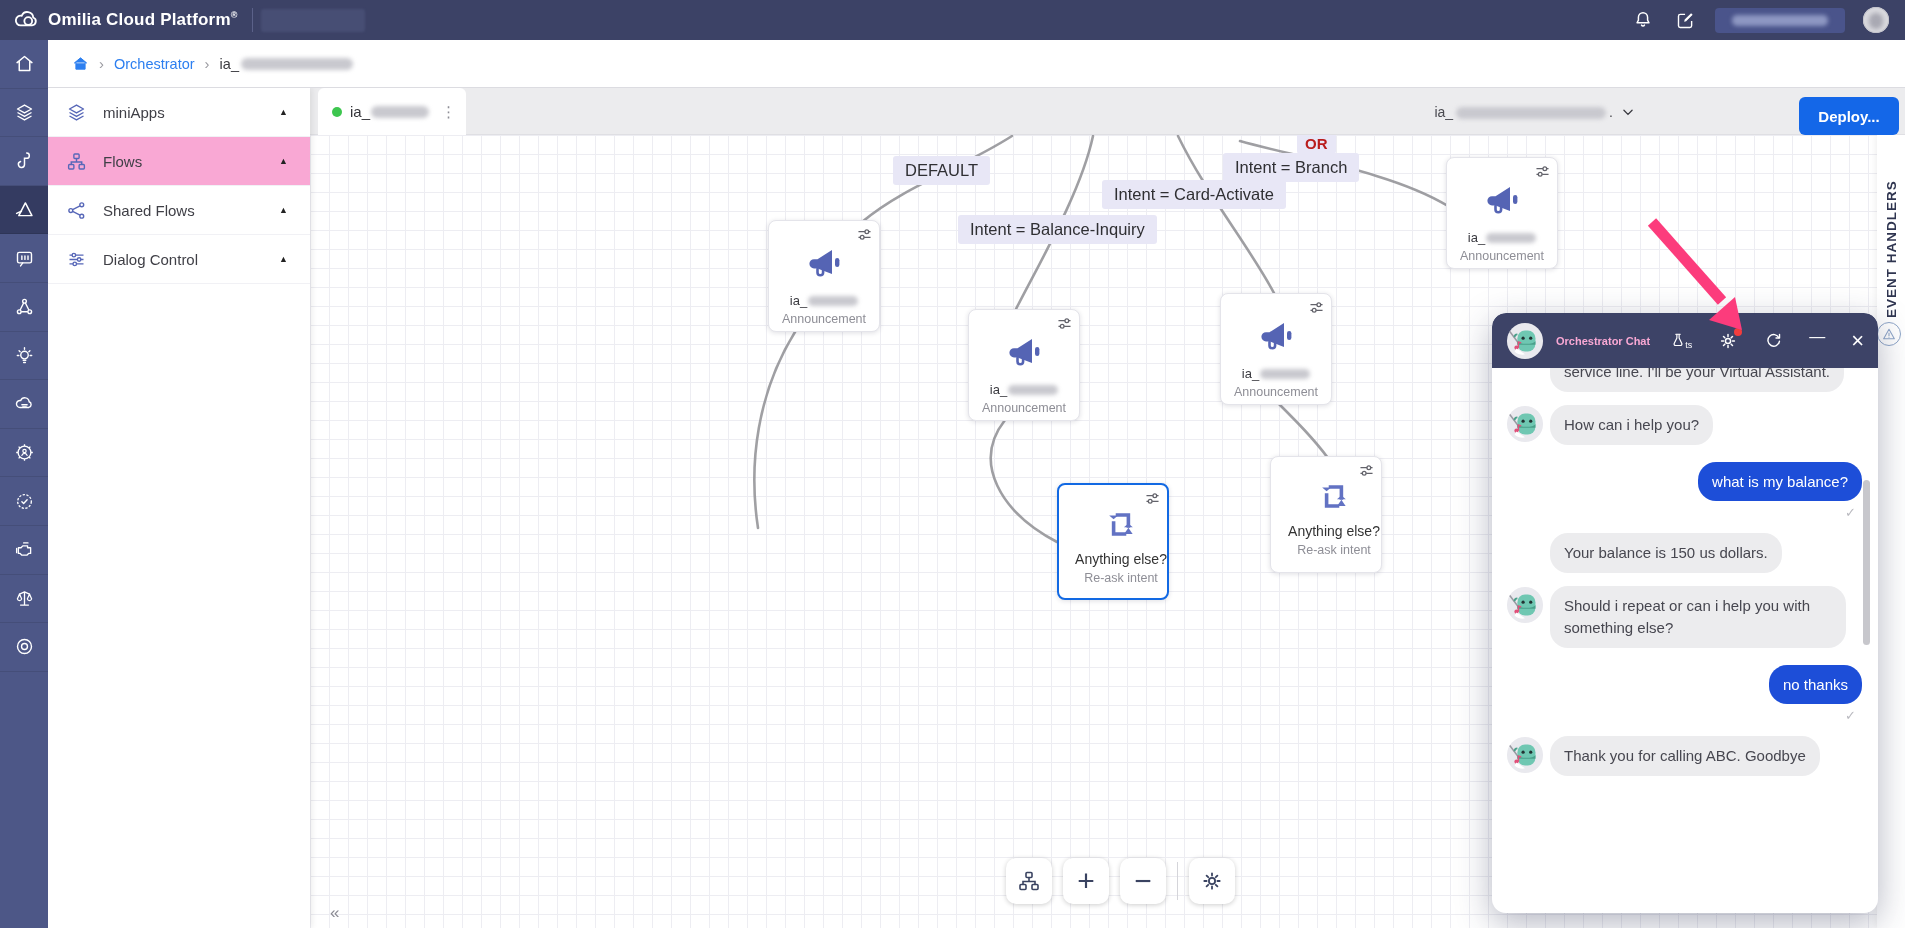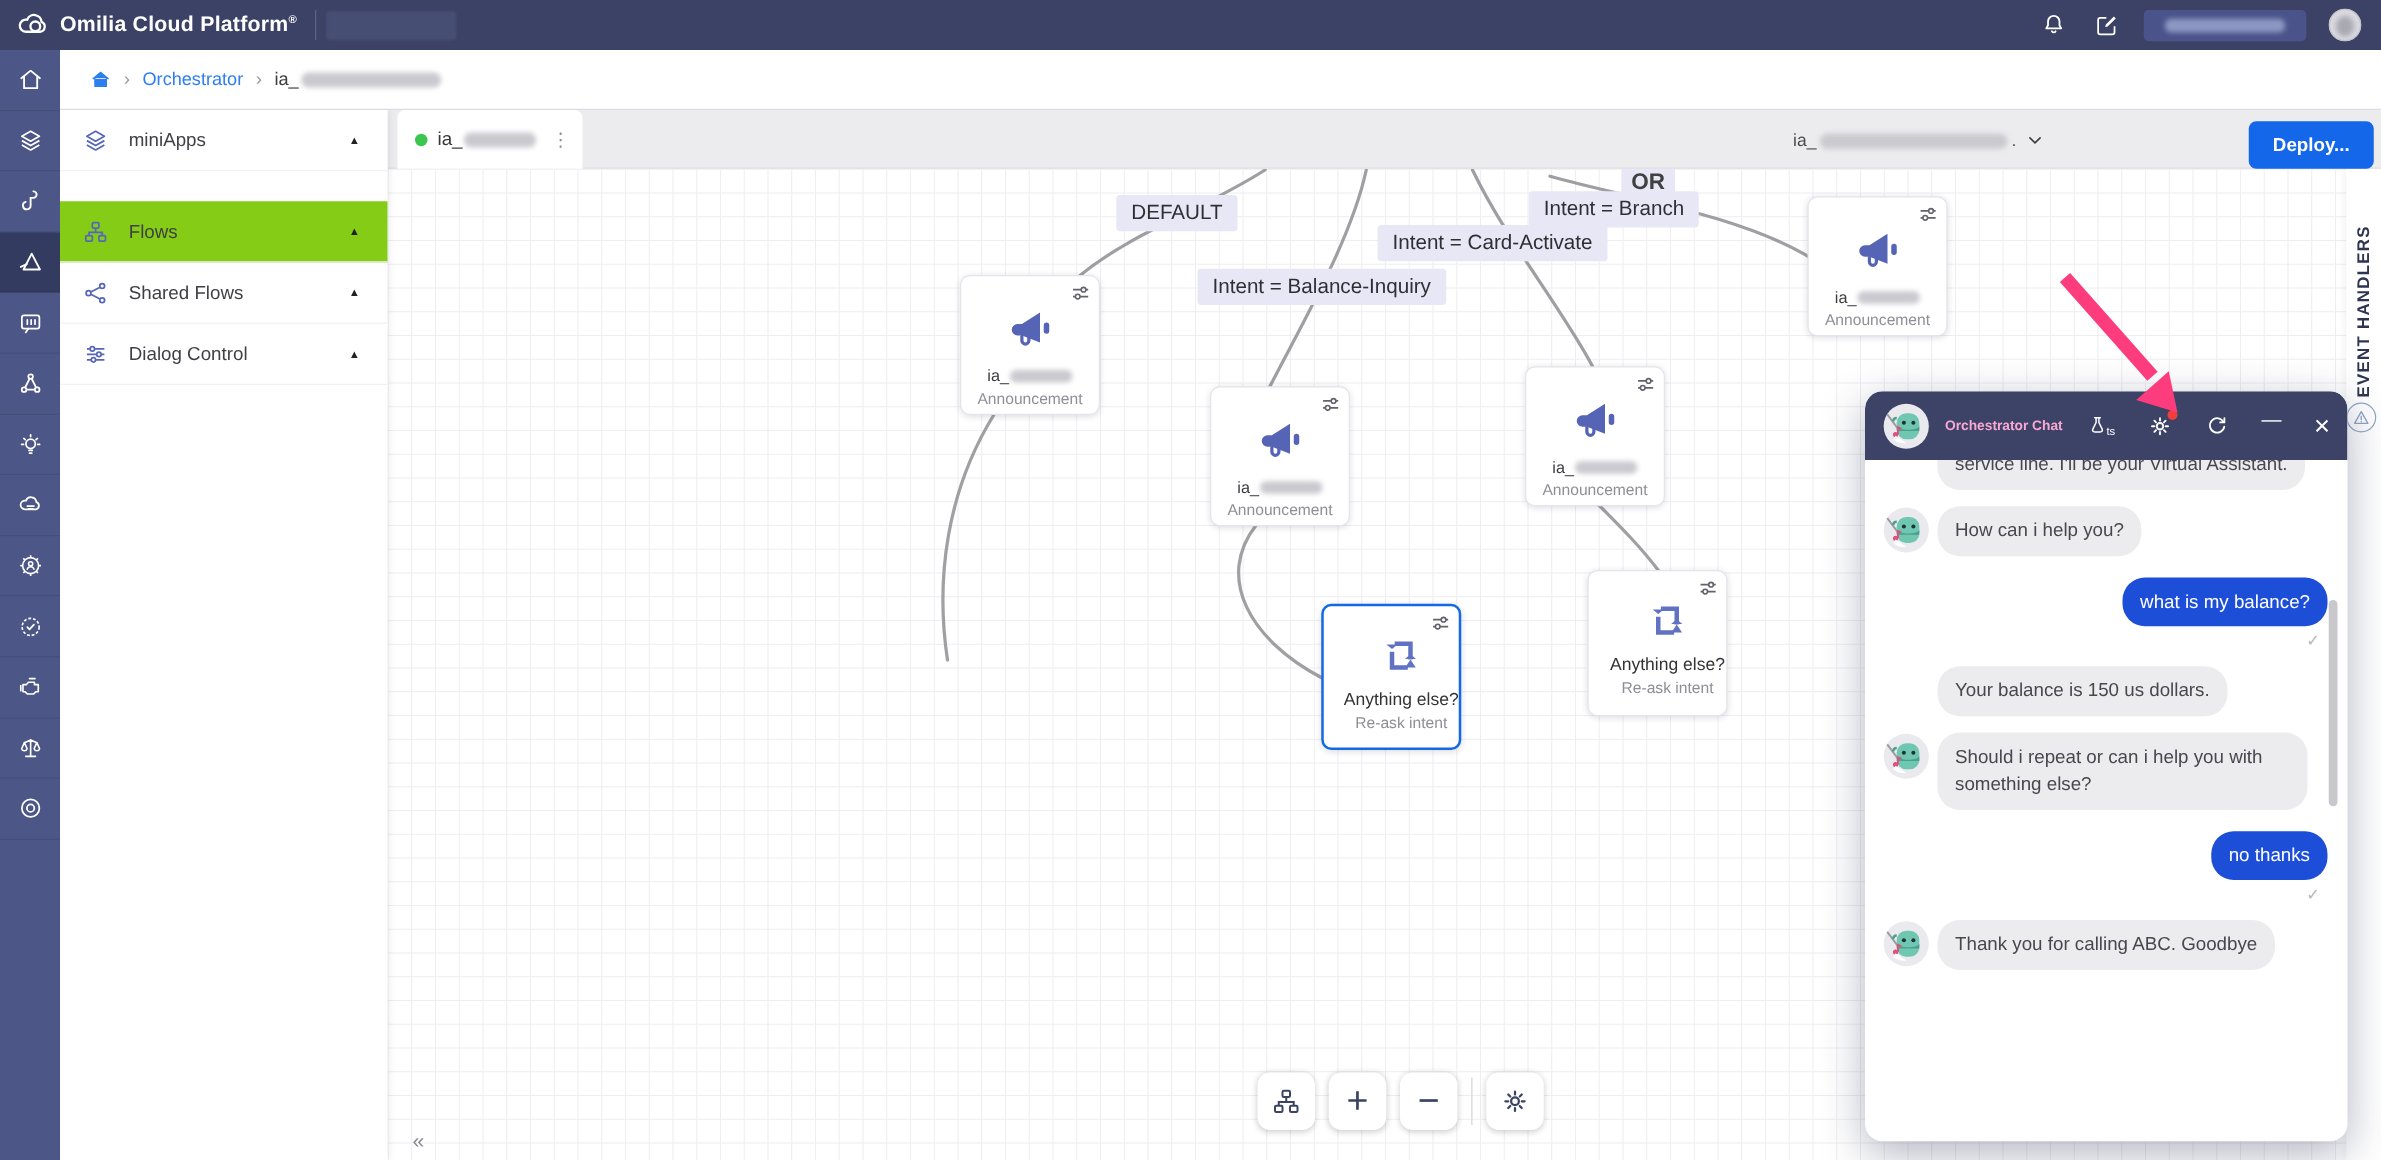--- a/index.html
+++ b/index.html
@@ -33,21 +33,21 @@
 
   
   .rail { position:absolute; left:0; top:40px; width:48px; height:888px; background:#4d5787; z-index:35; }
   .rail-item { width:48px; height:48.6px; display:flex; align-items:center; justify-content:center; border-bottom:1px solid rgba(0,0,0,.10); cursor:pointer; }
   .rail-item.active { background:#343b61; }
   .rail-expand { position:absolute; left:0; bottom:4px; width:48px; text-align:center; color:#aab3d9; font-size:17px; cursor:pointer; }
 
   
   .navpanel { position:absolute; left:48px; top:88px; width:262px; height:840px; background:#fff; box-shadow:2px 0 6px rgba(0,0,0,.08); z-index:25; }
   .nav-row { position:relative; height:49px; display:flex; align-items:center; gap:16px; padding-left:18px; border-bottom:1px solid #f1f1f5; cursor:pointer; }
-  .nav-row.active { background:#84cc16;margin-top:24px; }
+  .nav-row.active { background:#f9a8d4; }
   .nav-label { font-size:15px; color:#3f3f46; }
   .nav-caret { position:absolute; right:22px; font-size:9px; color:#222; }
   .nav-collapse { position:absolute; right:8px; bottom:4px; color:#8b8b93; font-size:17px; cursor:pointer; }
 
   
   .canvas { position:absolute; left:310px; top:135px; width:1595px; height:793px; background:#fff;
     background-image:linear-gradient(#ededf2 1px, transparent 1px), linear-gradient(90deg, #ededf2 1px, transparent 1px);
     background-size:19px 19px; }
   .tabstrip { position:absolute; left:310px; top:88px; width:1595px; height:47px; background:#ececee; border-bottom:1px solid #dfdfe3; z-index:20; }
   .tab { position:absolute; left:8px; top:0; width:148px; height:47px; background:#fff; border-radius:6px 6px 0 0; display:flex; align-items:center; gap:8px; padding:0 10px 0 14px; cursor:pointer; }
@@ -59,21 +59,21 @@
 
   
   .eh-strip { position:absolute; right:0; top:135px; width:28px; height:793px; background:#fff; box-shadow:-2px 0 6px rgba(0,0,0,.06); z-index:18; cursor:pointer; }
   .eh-label { position:absolute; top:14px; left:0; width:28px; height:200px; display:flex; align-items:center; justify-content:center;
     writing-mode:vertical-rl; transform:rotate(180deg); font-size:13.5px; font-weight:bold; letter-spacing:1px; color:#2f3550; }
   .eh-warn { position:absolute; right:4px; top:322px; width:24px; height:24px; border-radius:50%; border:1.6px solid #8fa6c9; color:#8fa6c9; display:flex; align-items:center; justify-content:center; font-size:12px; background:#fff; z-index:18; }
 
   
   .edges { position:absolute; left:0; top:0; width:1905px; height:928px; z-index:5; pointer-events:none; }
   .flow-label { position:absolute; background:#e8e7f6; color:#2f2f33; font-size:16.5px; padding:5px 12px; border-radius:3px; z-index:8; white-space:nowrap; }
-  .flow-label.or { color:#404040; font-size:18px; padding:2px 8px; font-weight:bold; }
+  .flow-label.or { color:#b91c1c; font-size:15px; padding:2px 8px; font-weight:bold; }
   .node { position:absolute; width:112px; height:112px; background:#fff; border:1px solid #e4e4ea; border-radius:8px; box-shadow:0 1px 5px rgba(30,30,60,.14); z-index:10; display:flex; flex-direction:column; align-items:center; cursor:pointer; }
   .node.selected { border:2px solid #1269e3; }
   .node.reask { height:117px;padding-left:16px; }
   .node-gear { position:absolute; top:7px; right:7px; cursor:pointer; }
   .node-icn { margin-top:22px; }
   .node.reask .node-icn { margin-top:20px; }
   .node-title { margin-top:10px; font-size:13px; color:#3a3a40; display:flex; align-items:center; white-space:nowrap; }
   .node.reask .node-title { font-size:14px; color:#333; margin-top:8px; }
   .node-sub { margin-top:4px; font-size:12.5px; color:#8e8e96; }
 

